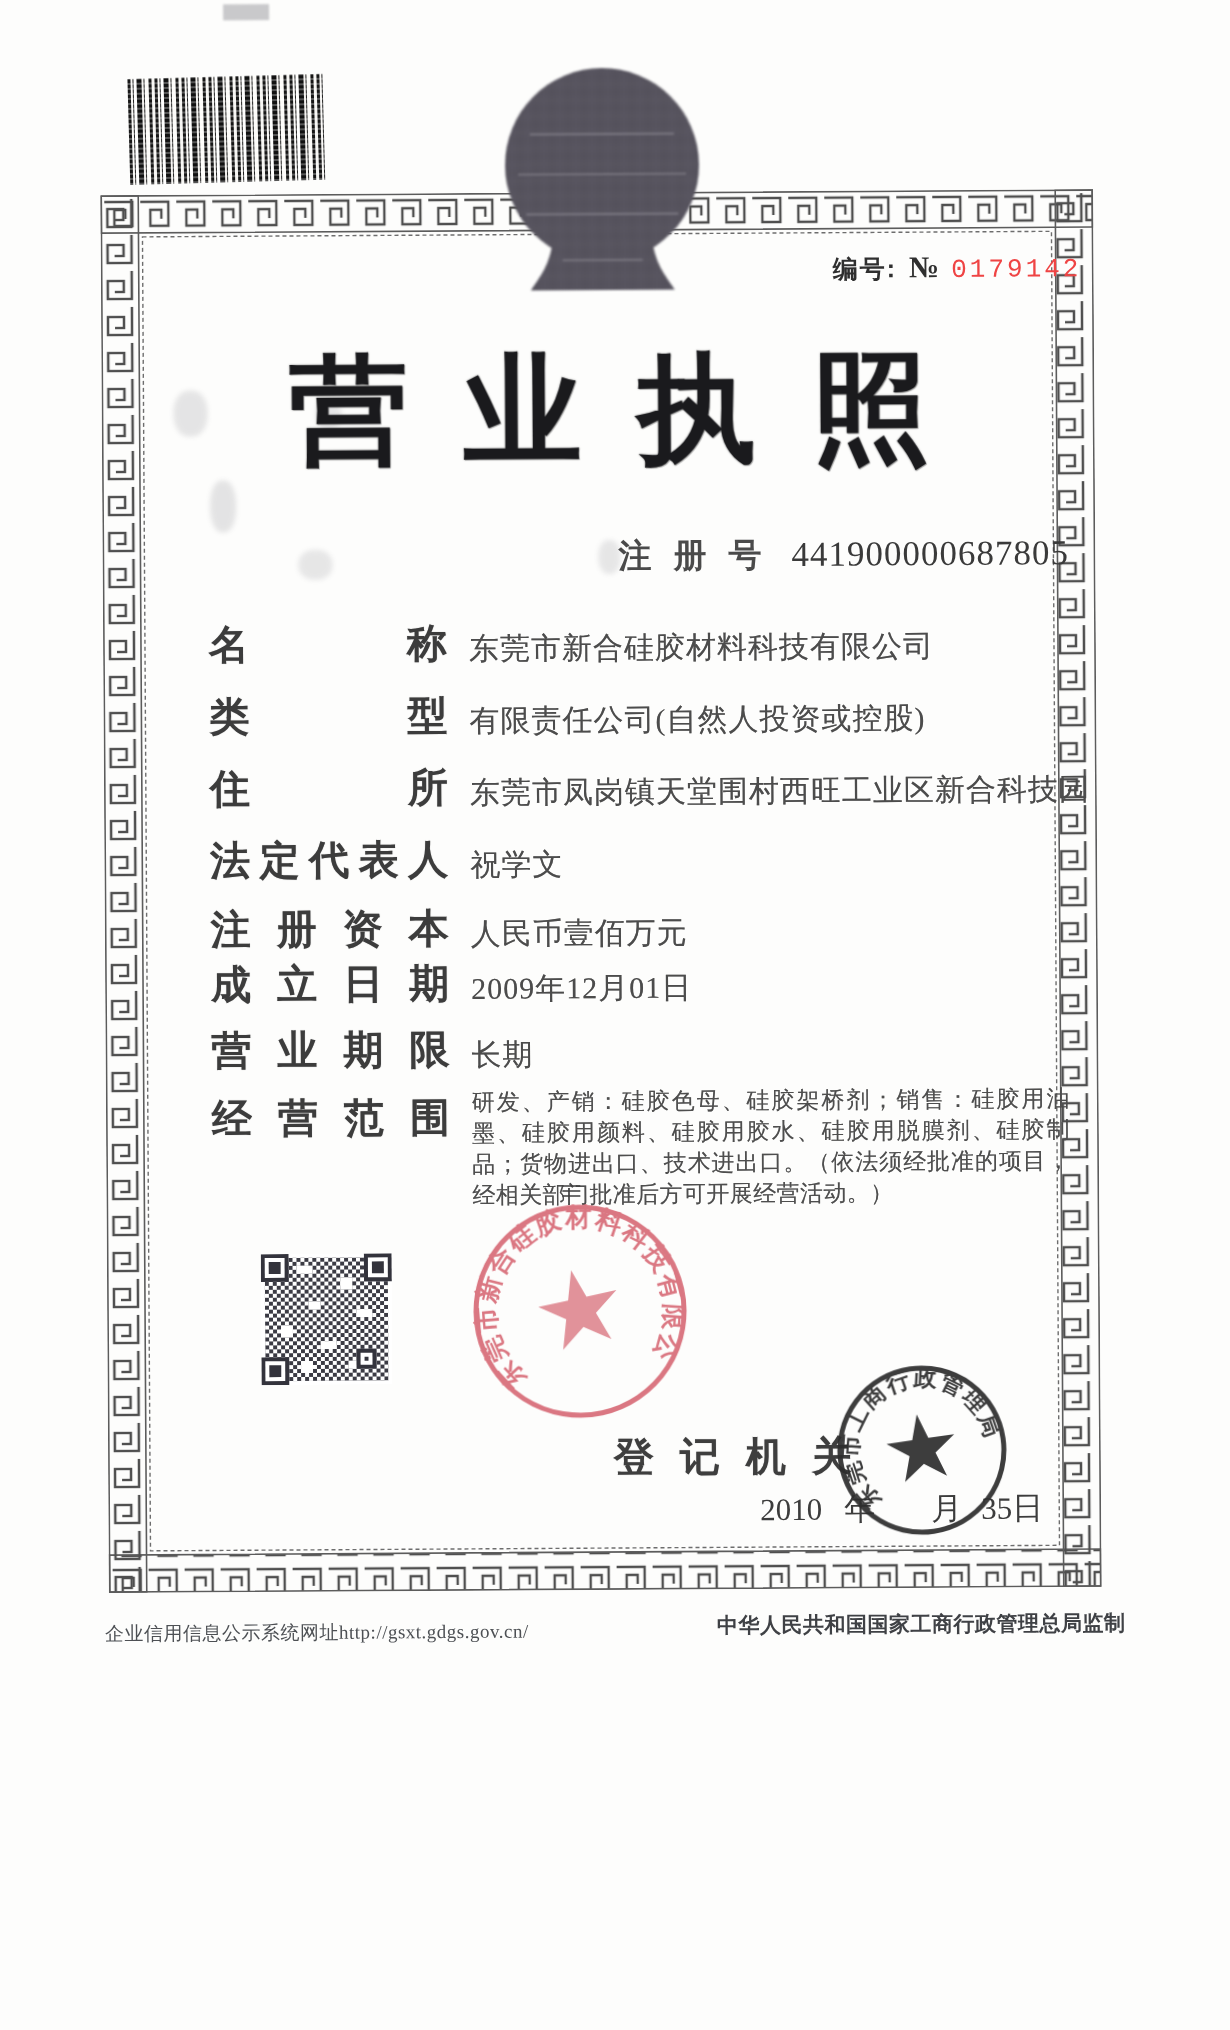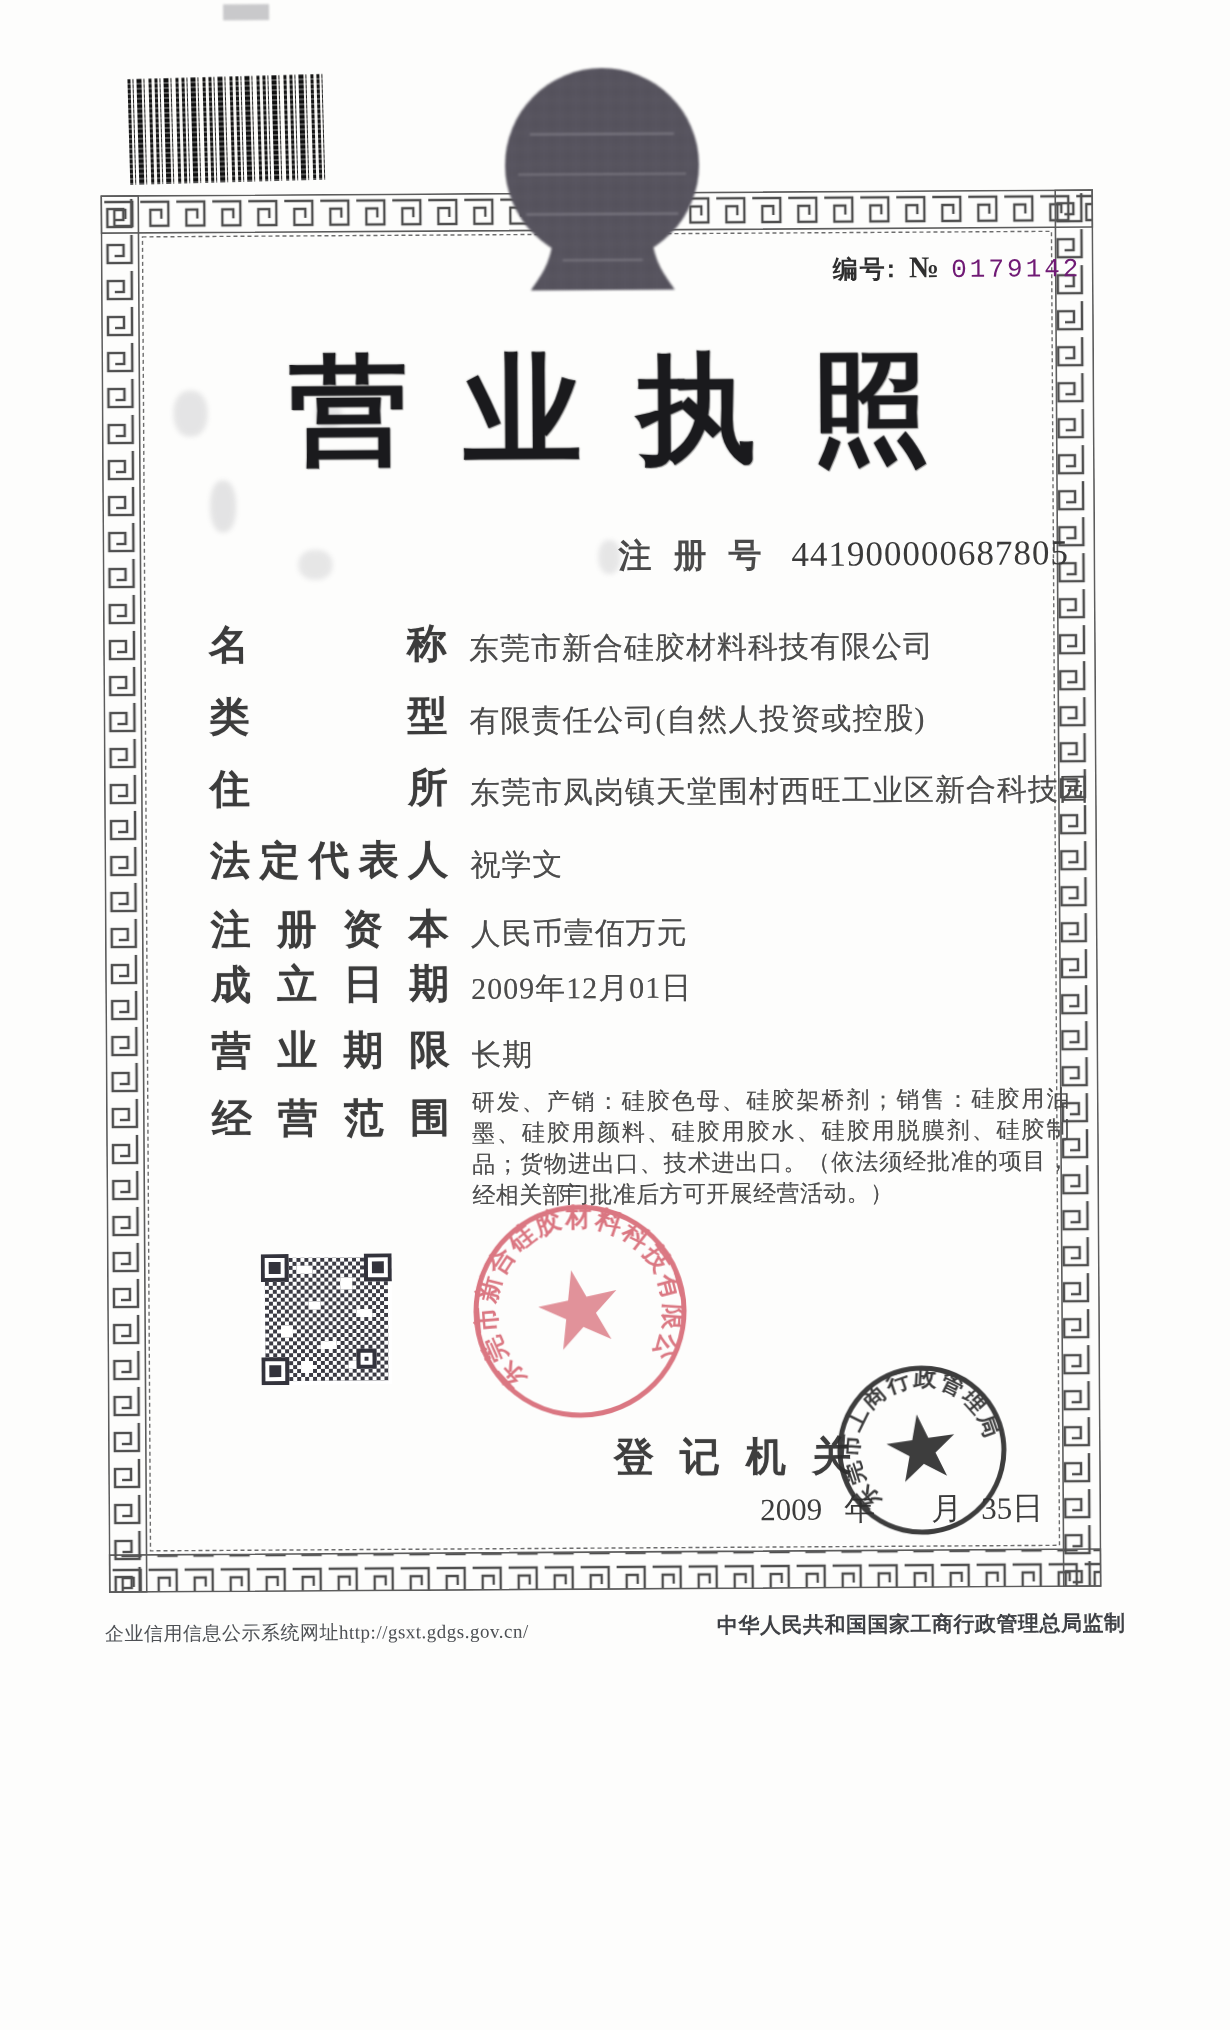--- a/index.html
+++ b/index.html
@@ -16,21 +16,21 @@
         #161616 9px 14px,#eceae7 14px 16px,#262626 16px 17px,#f6f5f2 17px 21px,#1a1a1a 21px 24px,#efeeec 24px 27px);
     filter:contrast(1.05) blur(.3px);}
 
   
   .smudge{background:#6a6a72;border-radius:45%;filter:blur(2.5px);}
 
   
   .serial{left:836px;top:252px;display:flex;align-items:baseline;gap:12px;color:#2f2f2f;}
   .serial .pre{font-size:25px;letter-spacing:2px;font-weight:600;}
   .serial .no{font-size:30px;font-weight:700;font-family:"Liberation Serif",serif;}
-  .serial .digits{font-size:26px;letter-spacing:3px;font-family:"Liberation Mono",monospace;color:#701a75;}
+  .serial .digits{font-size:26px;letter-spacing:3px;font-family:"Liberation Mono",monospace;color:#ef4444;}
 
   
   .doc-title{left:292px;top:350px;font-size:118px;line-height:1;font-weight:900;letter-spacing:56px;
     color:#1f1f22;white-space:nowrap;text-shadow:0 0 2px rgba(30,30,30,.55),1px 1px 0 rgba(90,90,90,.35);
     filter:blur(.4px) contrast(1.05);}
 
   
   .regno{left:620px;top:534px;display:flex;align-items:baseline;color:#3a3a3a;}
   .regno .lbl{font-size:33px;letter-spacing:22px;font-weight:600;color:#4a4a4a;}
   .regno .val{font-size:35px;margin-left:8px;letter-spacing:1px;font-family:"Liberation Serif",serif;color:#3a3a3a;}
@@ -199,21 +199,21 @@
           </defs>
       <text fill="#d5606d" font-size="26" font-weight="700" letter-spacing="2">
         <textPath href="#sealArc" startOffset="2%">东莞市新合硅胶材料科技有限公司</textPath>
       </text>
     </g>
   </svg>
 
   <div class="abs registry">登记机关</div>
 
   <div class="abs dateline">
-    <span>2009</span><span class="y2">年</span><span class="m">月</span><span class="d">35</span><span>日</span>
+    <span>2010</span><span class="y2">年</span><span class="m">月</span><span class="d">35</span><span>日</span>
   </div>
 
   <svg class="abs" style="left:828px;top:1362px;opacity:.92;filter:blur(.25px);" width="180" height="180" viewBox="-90 -90 180 180">
     <g transform="rotate(-8)">
       <circle r="82" fill="none" stroke="#2d2d2d" stroke-width="5"></circle>
       <polygon points="0,-36 8.1,-11.2 34.2,-11.1 13.1,4.3 21.2,29.1 0,13.8 -21.2,29.1 -13.1,4.3 -34.2,-11.1 -8.1,-11.2" fill="#2d2d2d"></polygon>
       <defs>
             <path id="regArc" d="M -44,46 A 64,64 0 1,1 44,46" fill="none"></path>
           </defs>
       <text fill="#2d2d2d" font-size="23" font-weight="700" letter-spacing="2">

